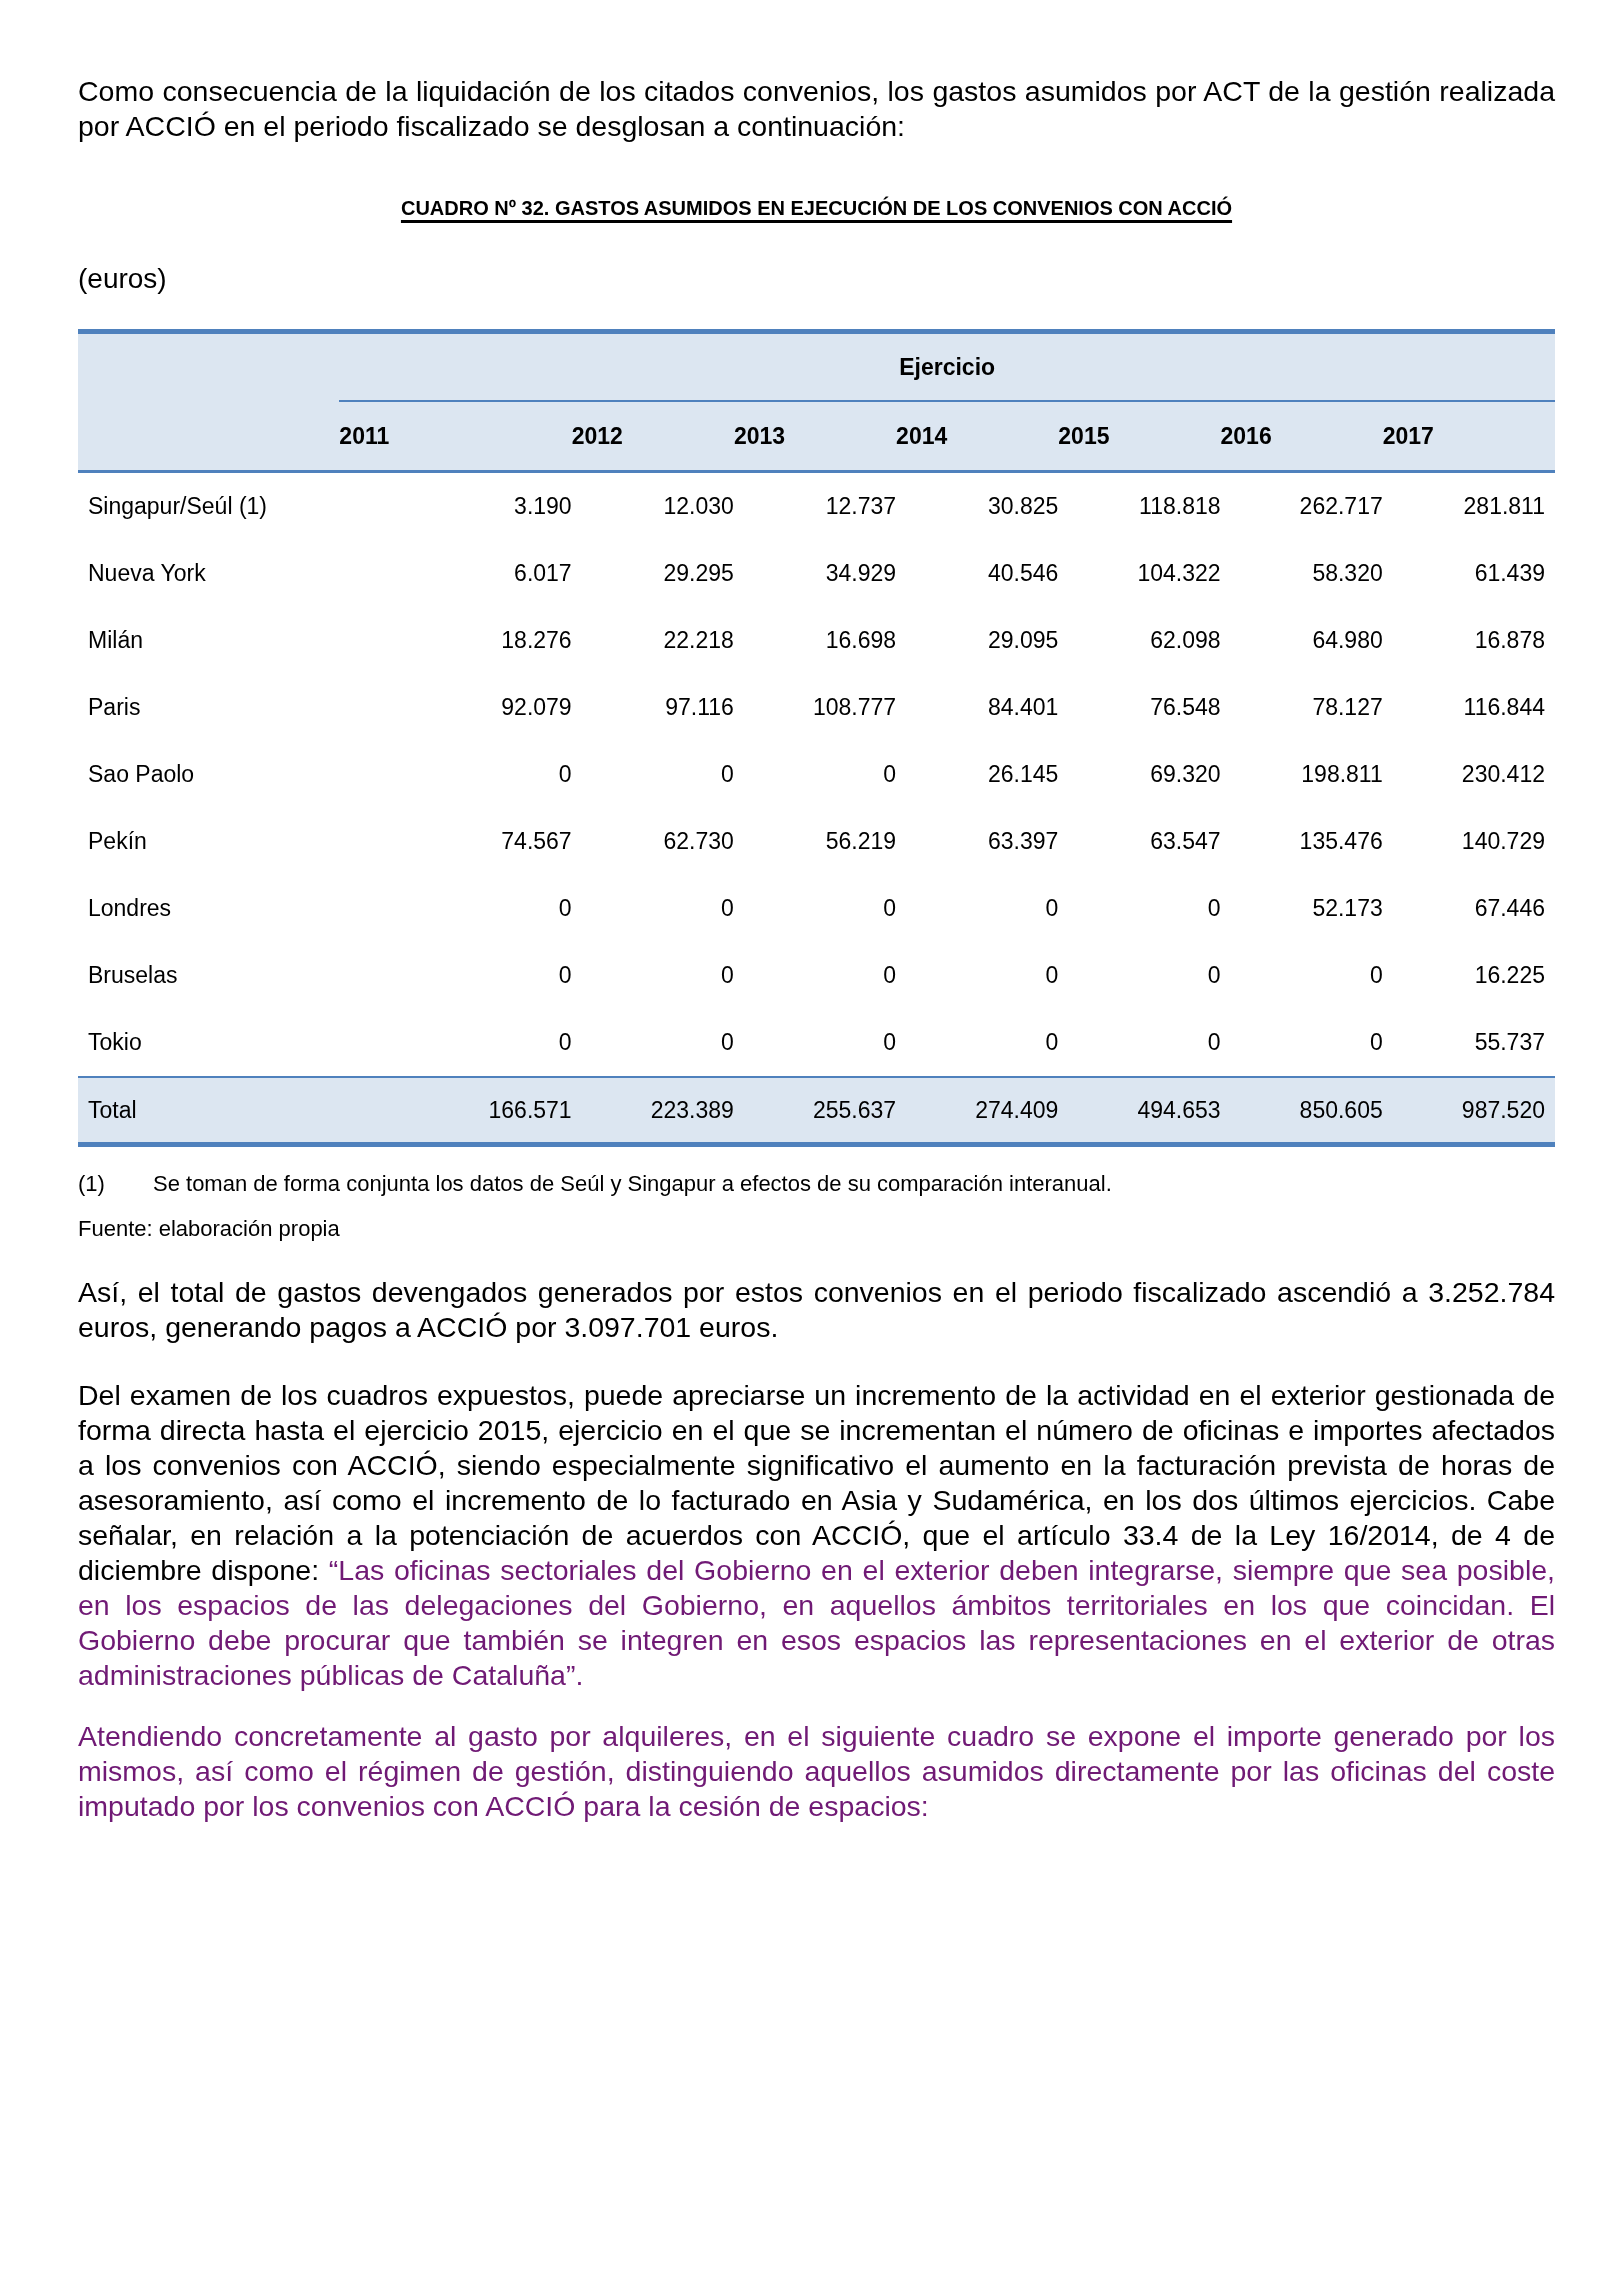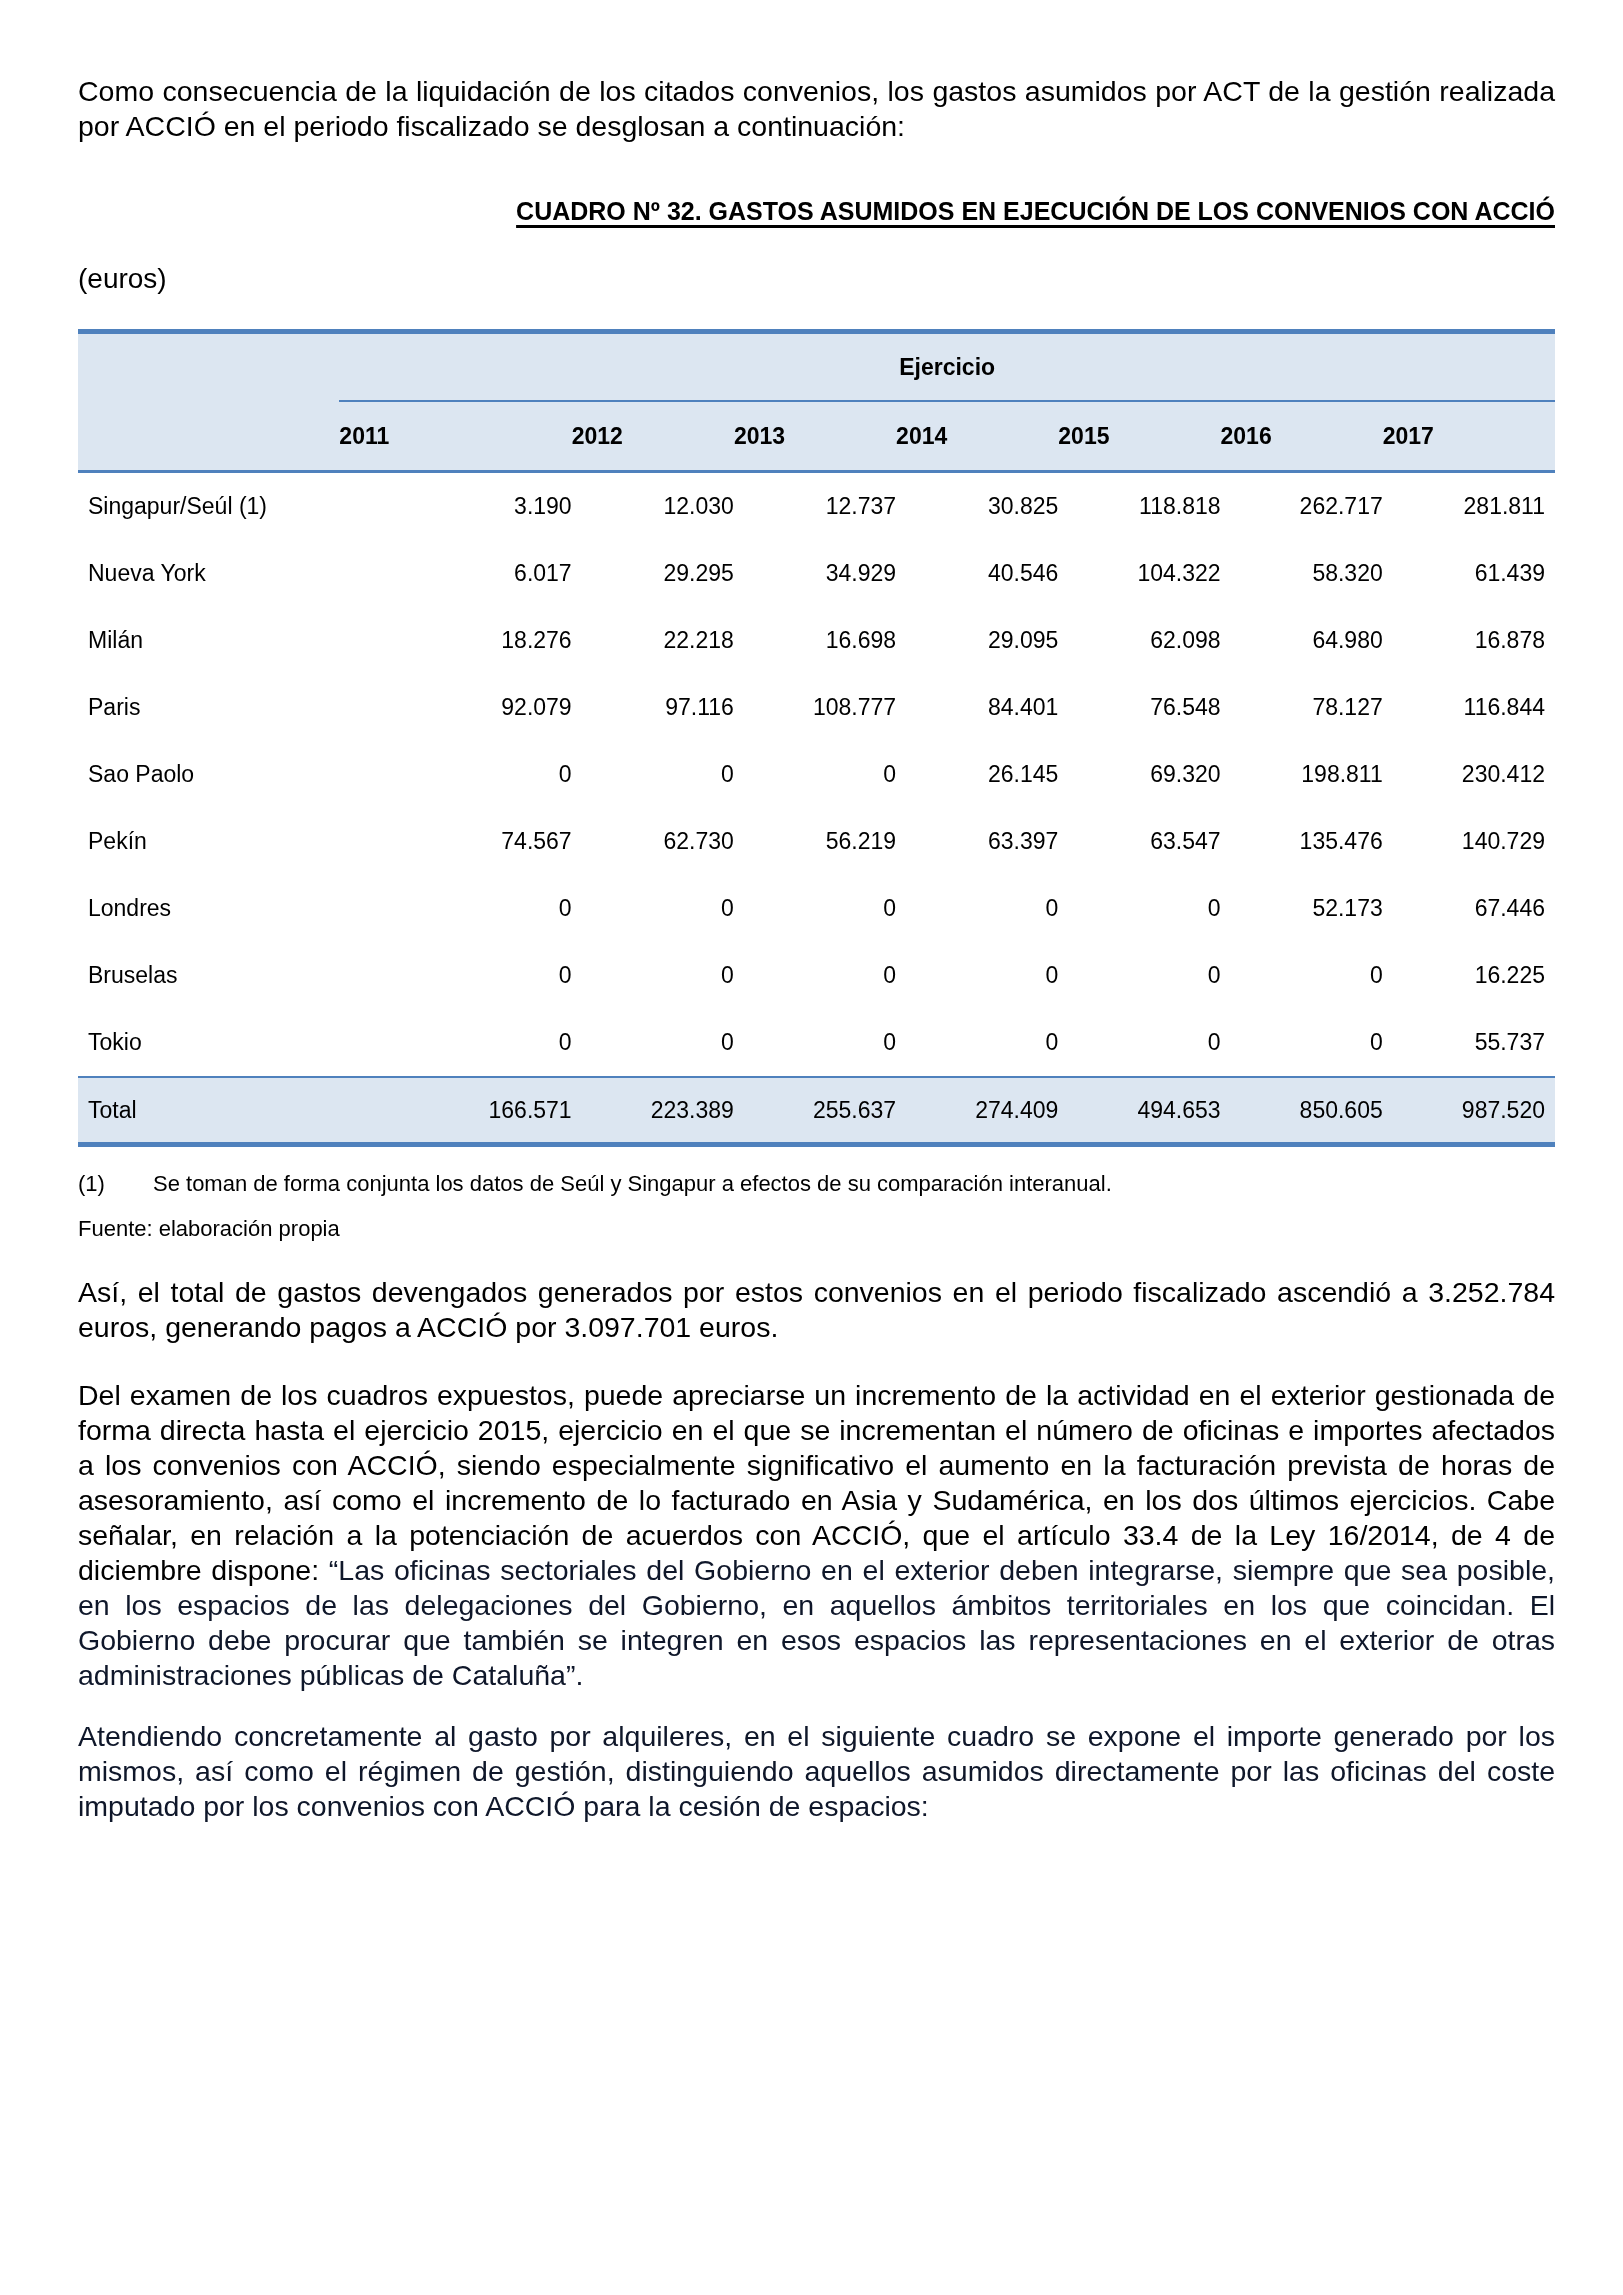--- a/index.html
+++ b/index.html
@@ -4,25 +4,25 @@
 <style>
   html, body { margin: 0; padding: 0; background: #ffffff; }
   body {
     width: 1623px; height: 2295px; position: relative; overflow: hidden;
     font-family: "Liberation Sans", sans-serif; color: #000;
   }
   .page { position: absolute; left: 78px; width: 1477px; top: 0; }
   .para {
     font-size: 28.5px; line-height: 35px; text-align: justify; margin: 0;
   }
-  .grey { color: #0f172a; }
+  .grey { color: #701a75; }
   .p1 { position: absolute; top: 74px; width: 1477px; }
   .title {
-    position: absolute; top: 197px; width: 1477px; text-align: right;
-    font-weight: bold; font-size: 25px; text-decoration: underline;
+    position: absolute; top: 197px; width: 1477px; text-align: center;
+    font-weight: bold; font-size: 20px; text-decoration: underline;
     text-underline-offset: 5px; text-decoration-thickness: 2.5px;
   }
   .units {
     position: absolute; top: 263px; width: 1477px; text-align: left; font-size: 28px;
   }
   table.tbl {
     position: absolute; top: 329px; left: 0; width: 1477px;
     border-collapse: collapse; font-size: 23px;
   }
   .tbl td, .tbl th { padding: 0; }

